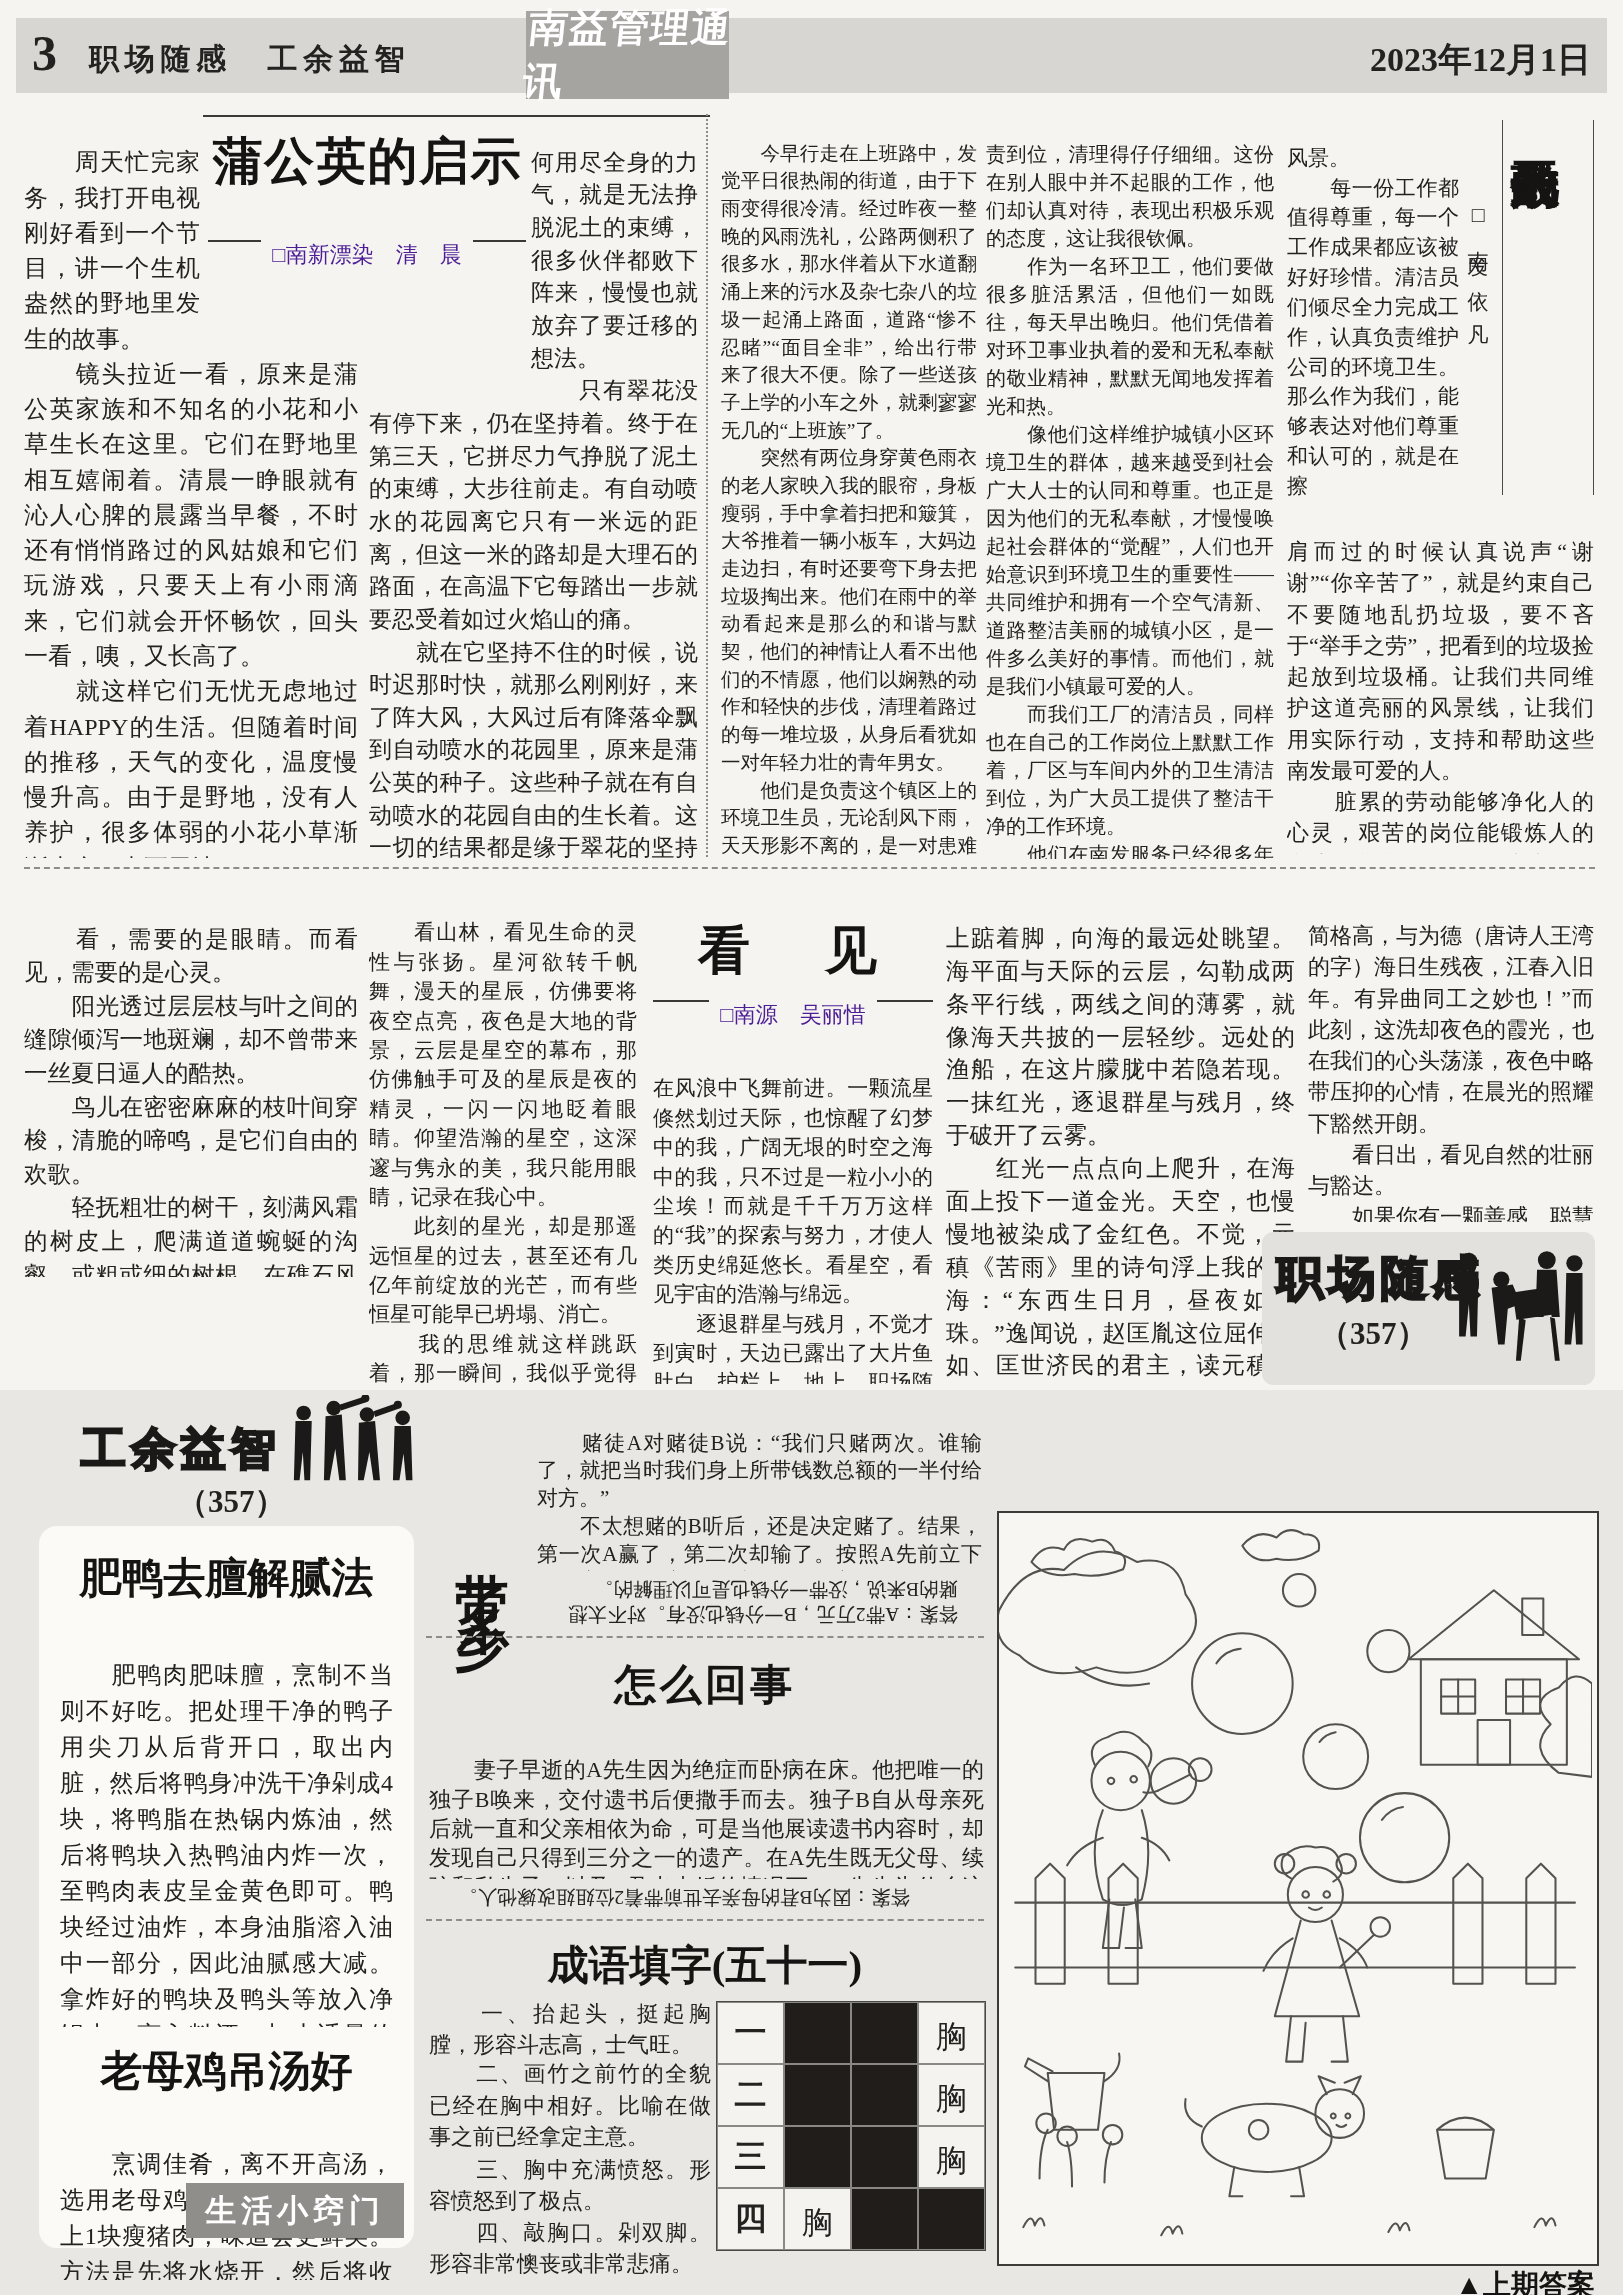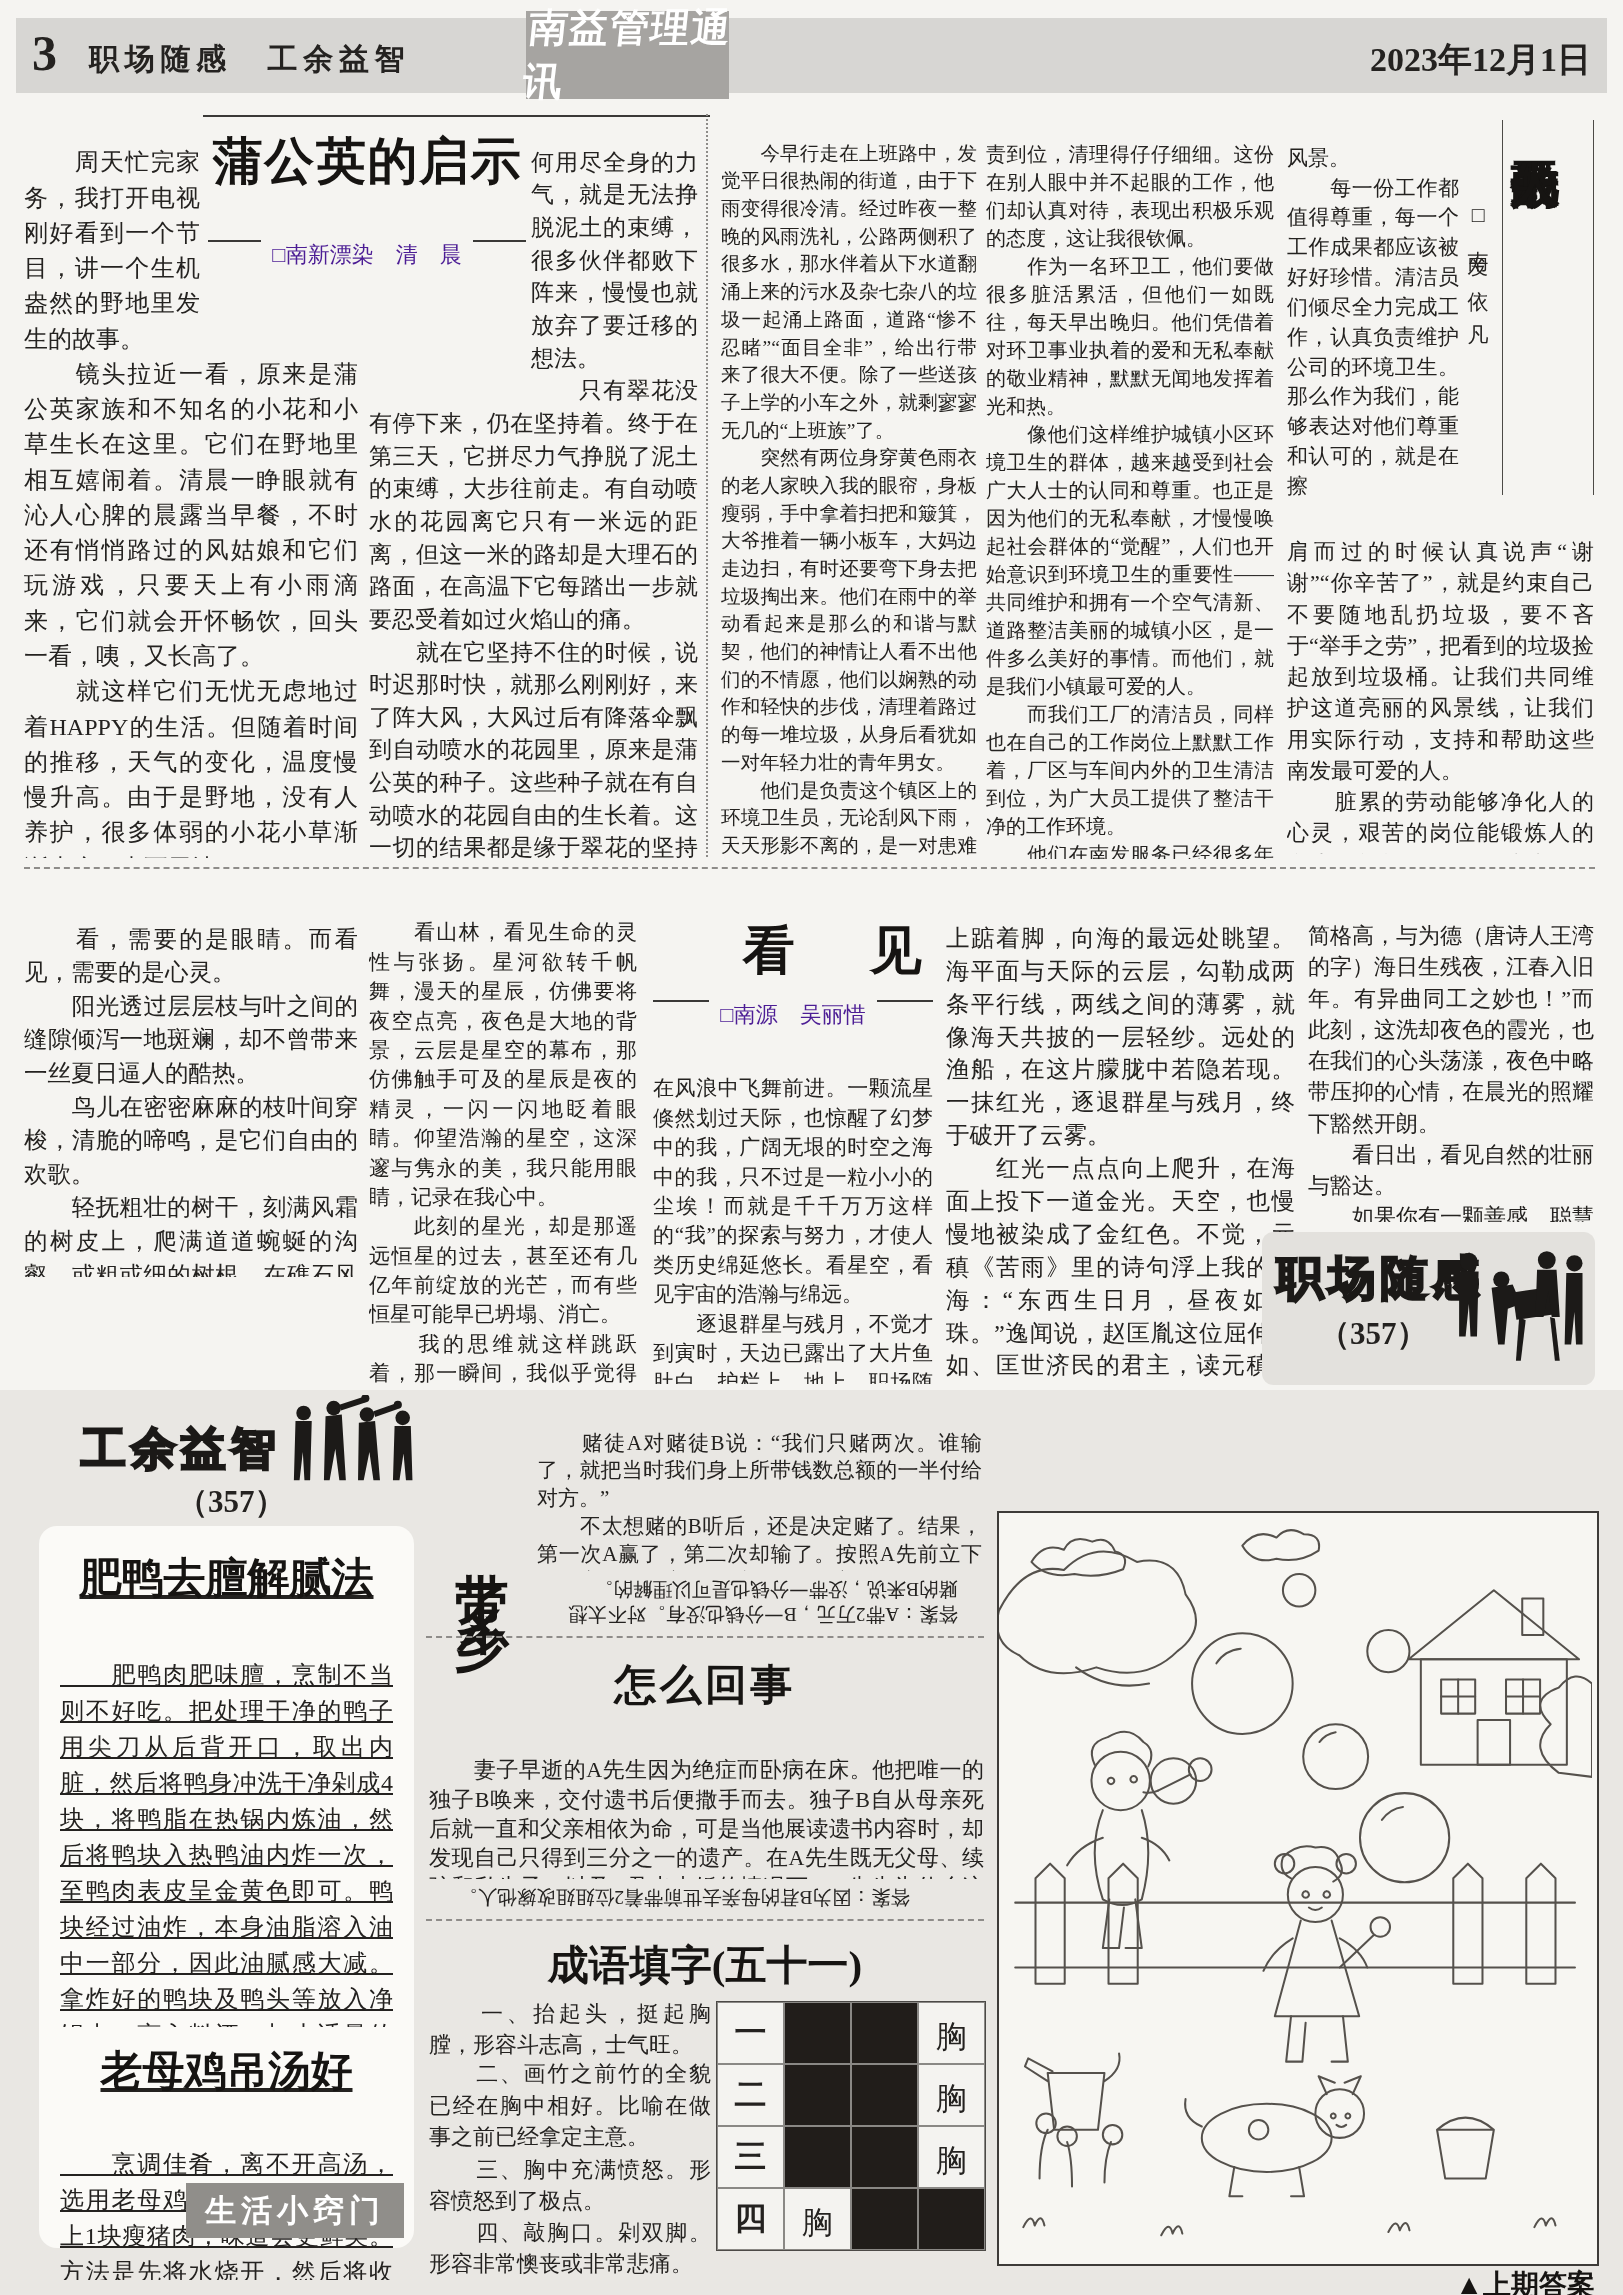--- a/index.html
+++ b/index.html
@@ -93,21 +93,21 @@
 　　阳光透过层层枝与叶之间的缝隙倾泻一地斑斓，却不曾带来一丝夏日逼人的酷热。
 　　鸟儿在密密麻麻的枝叶间穿梭，清脆的啼鸣，是它们自由的欢歌。
 　　轻抚粗壮的树干，刻满风霜的树皮上，爬满道道蜿蜒的沟壑。或粗或细的树根，在礁石风化成的土地上盘绕、蔓延、交错。
 　　在小径的这边或那边，嶙峋的怪石上苔痕斑驳。一丛丛矮小的蕨类植物与草本植物装饰着生命的绿意，清澈的溪水，托着几片落叶缓缓地流过。漫步其间的我，仿佛与它们融为一体。</span>
   </div>
   <div class="abs txt" style="left:369px;top:889px;width:268px;height:495px;font-size:21px;line-height:1.4;">
     <span>　　看山林，看见生命的灵性与张扬。星河欲转千帆舞，漫天的星辰，仿佛要将夜空点亮，夜色是大地的背景，云层是星空的幕布，那仿佛触手可及的星辰是夜的精灵，一闪一闪地眨着眼睛。仰望浩瀚的星空，这深邃与隽永的美，我只能用眼睛，记录在我心中。
 　　此刻的星光，却是那遥远恒星的过去，甚至还有几亿年前绽放的光芒，而有些恒星可能早已坍塌、消亡。
 　　我的思维就这样跳跃着，那一瞬间，我似乎觉得自己置身颠簸的船舱中，仰望天空，天上的银河似乎转动一般，恍惚间，“海”上刮起了大风，无数的舟船</span>
   </div>
-  <div class="abs blacktitle" style="left:653px;top:916px;width:280px;font-size:52px;text-align:right;letter-spacing:11.4px;">看　见</div>
+  <div class="abs blacktitle" style="left:653px;top:916px;width:280px;font-size:52px;text-align:center;letter-spacing:11.4px;">看　见</div>
   <div class="abs rule-line" style="left:653px;top:1000px;width:280px;font-size:22px;">
     <span>□南源　吴丽惜</span>
   </div>
   <div class="abs txt" style="left:653px;top:1045px;width:280px;height:339px;font-size:21px;line-height:1.4;">
     <span>在风浪中飞舞前进。一颗流星倏然划过天际，也惊醒了幻梦中的我，广阔无垠的时空之海中的我，只不过是一粒小小的尘埃！而就是千千万万这样的“我”的探索与努力，才使人类历史绵延悠长。看星空，看见宇宙的浩瀚与绵远。
 　　逐退群星与残月，不觉才到寅时，天边已露出了大片鱼肚白。护栏上，地上，职场随感，哪儿都凝结着一层露水。我在看台</span>
   </div>
   <div class="abs txt" style="left:946px;top:889px;width:349px;height:495px;font-size:23.5px;line-height:1.4;">
     <span>上踮着脚，向海的最远处眺望。海平面与天际的云层，勾勒成两条平行线，两线之间的薄雾，就像海天共披的一层轻纱。远处的渔船，在这片朦胧中若隐若现。一抹红光，逐退群星与残月，终于破开了云雾。
 　　红光一点点向上爬升，在海面上投下一道金光。天空，也慢慢地被染成了金红色。不觉，元稹《苦雨》里的诗句浮上我的脑海：“东西生日月，昼夜如转珠。”逸闻说，赵匡胤这位屈伸自如、匡世济民的君主，读元稹这首诗时曾叹息良久，后与君臣说“微之（元稹字微之）其诗，辞浅意衰，仿佛孤凤悲吟，独此句词</span>
@@ -148,21 +148,21 @@
     <path d="M62 12 L92 2 L94 9 L64 19 Z"></path>
       <circle cx="94" cy="4" r="5"></circle>
     <circle cx="96" cy="24" r="9"></circle>
       <path d="M86 34 L106 32 L112 105 L104 105 L99 70 L92 105 L85 105 Z"></path>
     <path d="M104 20 L132 10 L134 17 L106 27 Z"></path>
       <circle cx="134" cy="12" r="5"></circle>
     <circle cx="140" cy="28" r="9"></circle>
       <path d="M130 38 L150 38 L152 105 L144 105 L141 72 L136 105 L128 105 Z"></path>
   </svg>
 
-  <div class="abs" style="left:39px;top:1526px;width:375px;height:722px;background:#fbfaf7;border-radius:18px;text-decoration:underline;">
+  <div class="abs" style="left:39px;top:1526px;width:375px;height:722px;background:#fbfaf7;border-radius:18px;">
     <div class="blacktitle" style="margin:24px 0 14.6px;text-align:center;font-size:42px;">肥鸭去膻解腻法</div>
     <div class="txt" style="margin:0 21px;font-size:24px;line-height:1.5;height:406px;">
       <span></span><span>　　肥鸭肉肥味膻，烹制不当则不好吃。把处理干净的鸭子用尖刀从后背开口，取出内脏，然后将鸭身冲洗干净剁成4块，将鸭脂在热锅内炼油，然后将鸭块入热鸭油内炸一次，至鸭肉表皮呈金黄色即可。鸭块经过油炸，本身油脂溶入油中一部分，因此油腻感大减。拿炸好的鸭块及鸭头等放入净锅内、烹入料酒，加上适量的葱、姜、大料、桂皮、酱油、白糖和少许水，加大火烧开后，改小火炖至熟烂出锅。再把锅内剩余的汤汁熬制黏稠，浇在鸭块上，凉后即可上席食用。用此法烹制的鸭菜，味道浓香，肉质鲜嫩，肥而不腻，且简单易做，节省原料。</span>
     </div>
     <div class="blacktitle" style="margin:16px 0 11.4px;text-align:center;font-size:42px;">老母鸡吊汤好</div>
     <div class="txt" style="margin:0 21px;font-size:24px;line-height:1.5;height:170px;">
       <span>　　烹调佳肴，离不开高汤，选用老母鸡吊汤最好。如再加上1块瘦猪肉，味道会更鲜美。方法是先将水烧开，然后将收拾干净的鸡与瘦肉一同放入开水中，待水再开后，撇去浮沫，再用小火慢慢熬。这样子吊了来的汤，鲜香清亮，可用于烹调其他菜肴。</span>
     </div>
     <div style="position:absolute;right:9.7px;bottom:9.7px;background:#908e8a;color:#fff;font-weight:bold;
                 font-size:31px;letter-spacing:4.9px;padding:6.5px 19.5px;">生活小窍门</div>

